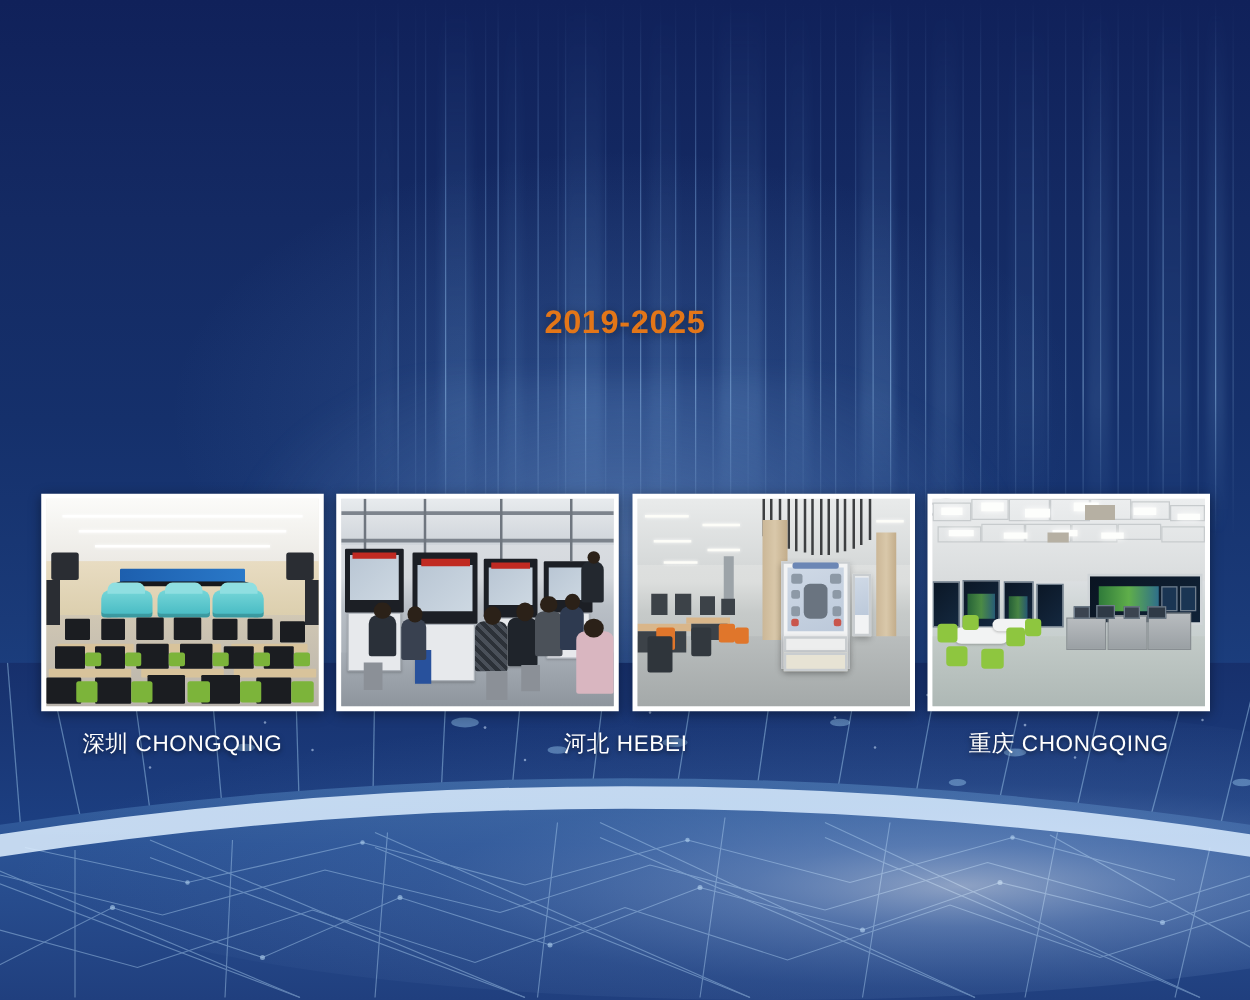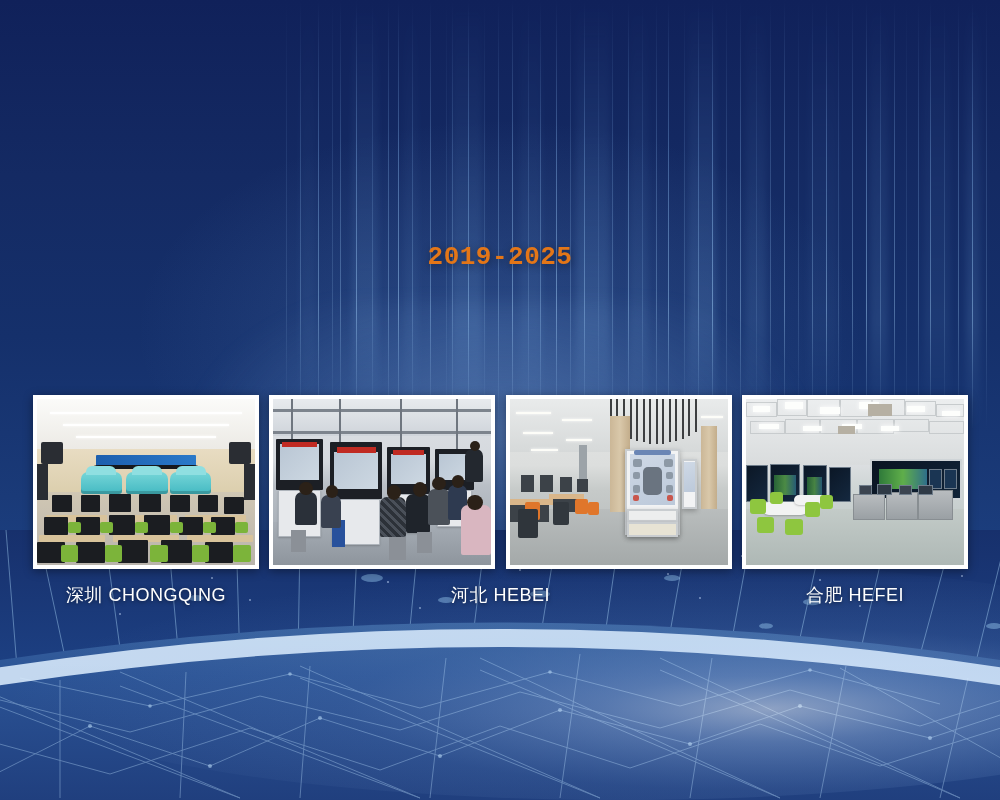--- a/index.html
+++ b/index.html
@@ -60,21 +60,20 @@
     text-shadow:0 2px 10px rgba(0,0,0,.45);
   }
   #brand { color:#e37618; }
   #slogan{ color:#ffffff; }
   #year{
     margin-top:14px;
     color:#e37618;
     font-size:26px; font-weight:bold;
     letter-spacing:.5px;
     text-shadow:0 2px 8px rgba(0,0,0,.4);
-    font-family:Liberation Mono, monospace;
   }
 
   
   #gallery{
     position:absolute; left:33px; top:395px;
     width:935px; height:174px;
     display:flex; justify-content:space-between;
   }
   .photo-frame{
     width:226px; height:174px;
@@ -622,16 +621,16 @@
         <div class="dk" style="left:4%;  top:79%; width:10%; height:5%; background:#3d434a; border-radius:50%;"></div>
         <div class="dk" style="left:17%; top:80%; width:10%; height:5%; background:#3d434a; border-radius:50%;"></div>
       </div>
     </div>
 
   </div>
 
   <div id="captions">
     <div class="caption">深圳  CHONGQING</div>
     <div class="caption">河北  HEBEI</div>
-    <div class="caption">合肥  HEFEI</div>
+    <div class="caption">重庆  CHONGQING</div>
   </div>
 
 </div>
 
 </body></html>

